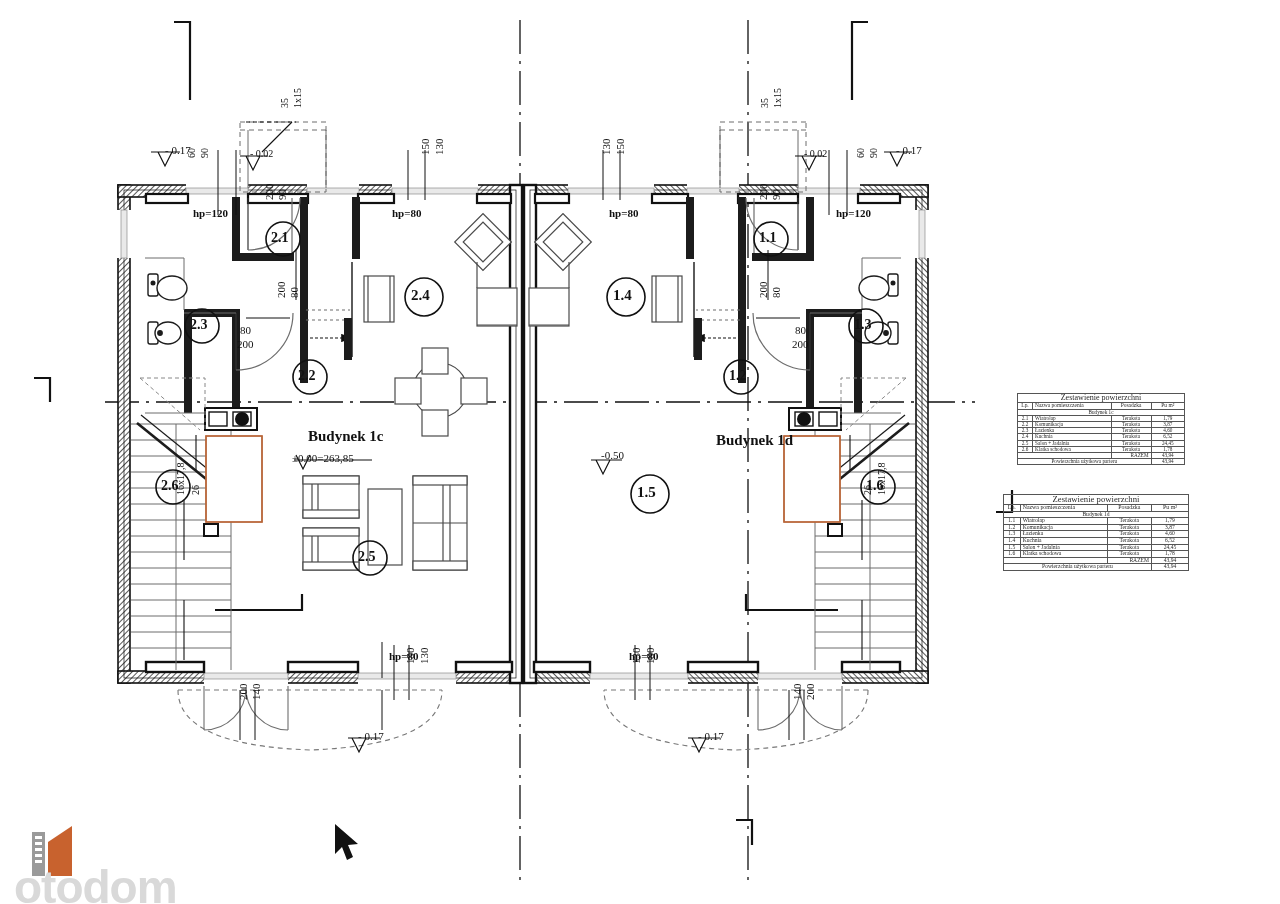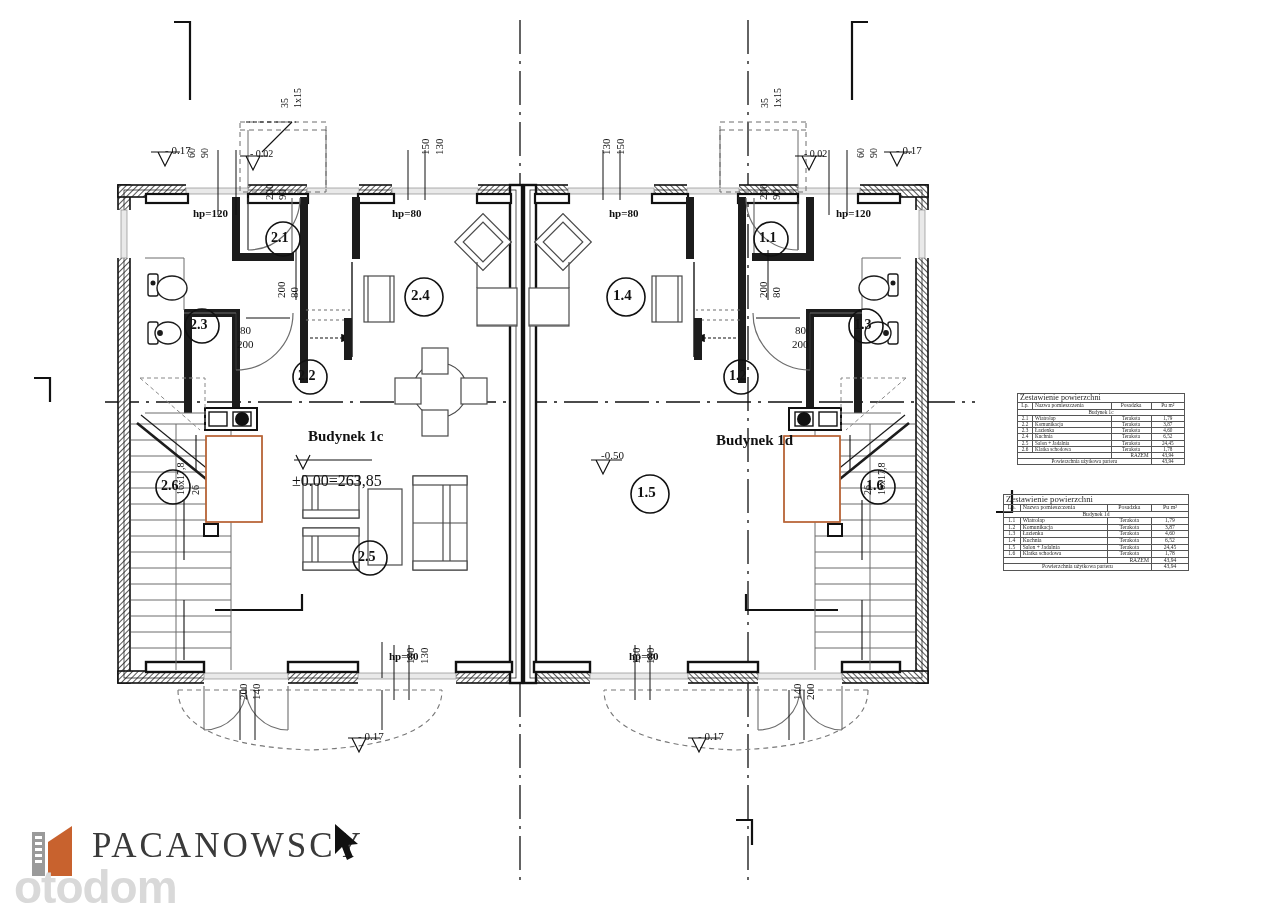--- a/index.html
+++ b/index.html
@@ -17,21 +17,21 @@
            color:#8a8a8a;font-family:"Liberation Sans", sans-serif;}
   #wm .oto{position:absolute;left:0px;top:40px;font-size:46px;font-weight:bold;
            color:#d9d9d9;font-family:"Liberation Sans", sans-serif;letter-spacing:-1px;}
   #wm .mark{position:absolute;left:18px;top:4px;}
   
   .areatbl{position:absolute;border-collapse:collapse;background:transparent;
            font-family:"Liberation Serif", serif;color:#2b2b2b;}
   .areatbl td,.areatbl th{border:1px solid #555;padding:0 2px;line-height:1.0;}
   #tbl-c{left:1017px;top:393px;width:168px;font-size:5.2px;}
   #tbl-d{left:1003px;top:494px;width:186px;font-size:5.6px;}
-  .t-title{font-size:1.55em;font-weight:normal;}
+  .t-title{text-align:center;font-size:1.55em;font-weight:normal;}
   .t-head{text-align:center;font-size:1.05em;}
   .t-bud{text-align:center;}
   .c-lp{width:9%;text-align:center;}
   .c-nm{width:47%;text-align:left;}
   .c-po{width:24%;text-align:center;}
   .c-pu{width:20%;text-align:center;}
   .t-razem{text-align:right;padding-right:3px;}
   .t-sum{text-align:center;}
 </style>
 </head>
@@ -436,21 +436,21 @@
     <line x1="382" y1="642" x2="382" y2="678"></line>
     <line x1="382" y1="690" x2="382" y2="730"></line>
     <path d="M262,152 L292,122" stroke-width="1.1"></path>
     <path d="M246,122 L296,122" stroke-width="1" stroke-dasharray="4 3"></path>
   </g>
 </svg>
 
 <div>
 
   <div class="lbl bold" style="left:308px;top:428px;font-size:15px;">Budynek 1c</div>
-  <div class="lbl" style="left:292px;top:472px;font-size:16px;text-align:center;">±0.00=263,85</div>
+  <div class="lbl" style="left:292px;top:452px;font-size:11px;text-align:center;">±0.00=263,85</div>
   <div class="lbl bold" style="left:716px;top:432px;font-size:15px;">Budynek 1d</div>
 
   <div class="lbl bold" style="left:271px;top:230px;font-size:14px;">2.1</div>
   <div class="lbl bold" style="left:298px;top:368px;font-size:14px;">2.2</div>
   <div class="lbl bold" style="left:190px;top:317px;font-size:14px;">2.3</div>
   <div class="lbl bold" style="left:411px;top:287px;font-size:15px;">2.4</div>
   <div class="lbl bold" style="left:358px;top:549px;font-size:14px;">2.5</div>
   <div class="lbl bold" style="left:161px;top:478px;font-size:14px;">2.6</div>
 
   <div class="lbl bold" style="left:759px;top:230px;font-size:14px;">1.1</div>
@@ -650,18 +650,17 @@
     <g fill="#ffffff">
       <rect x="3" y="12" width="7" height="3"></rect>
         <rect x="3" y="18" width="7" height="3"></rect>
       <rect x="3" y="24" width="7" height="3"></rect>
         <rect x="3" y="30" width="7" height="3"></rect>
       <rect x="3" y="36" width="7" height="3"></rect>
     </g>
     <path d="M16,52 L16,18 L40,2 L40,52 Z" fill="#c8622e"></path>
     <rect x="20" y="52" width="36" height="0" fill="none"></rect>
   </svg>
-  <div class="brand">PACANOWSCY</div>
   <div class="oto">otodom</div>
   <svg style="position:absolute;left:315px;top:2px;" width="40" height="42" viewBox="0 0 40 42">
     <path d="M6,2 L6,32 L13,25 L18,38 L24,35 L19,23 L29,22 Z" fill="#111"></path>
   </svg>
 </div>
 
 </body></html>

